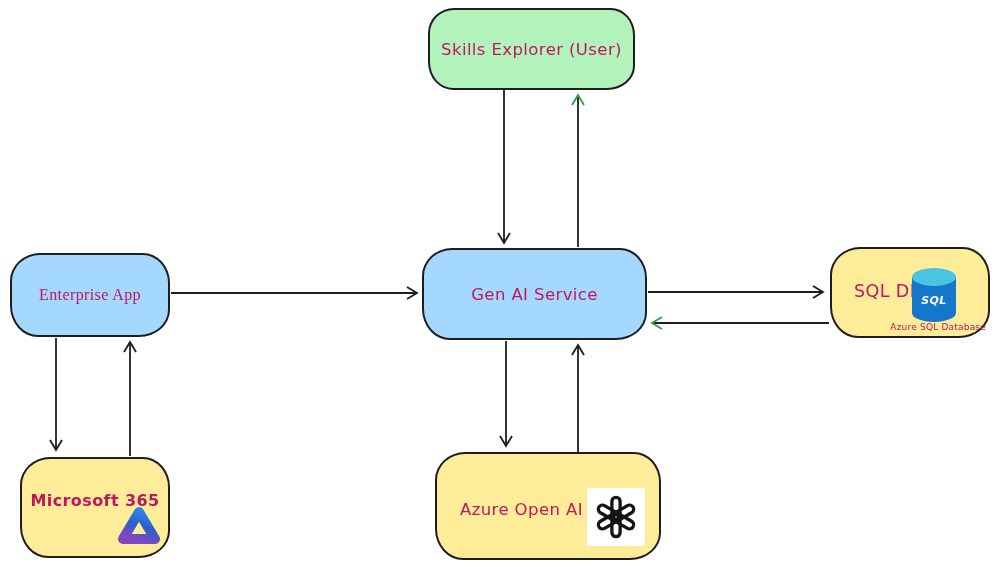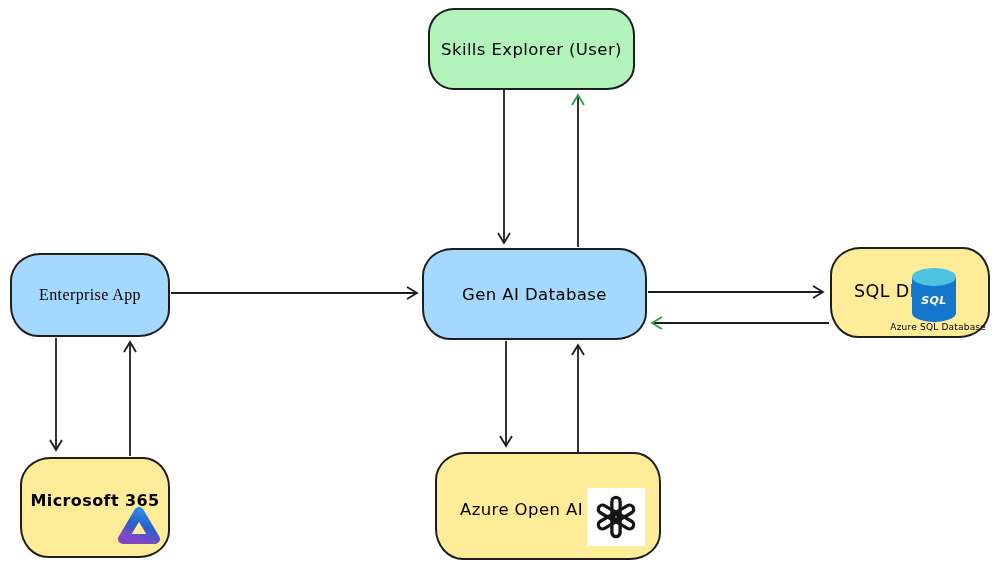--- a/index.html
+++ b/index.html
@@ -2,21 +2,21 @@
 <html><head>
 <meta charset="utf-8">
 <style>
   html, body { margin: 0; padding: 0; background: #ffffff; }
   .canvas {
     position: relative;
     width: 996px;
     height: 567px;
     background: #ffffff;
     font-family: "DejaVu Sans", sans-serif;
-    color: #000000;
+    color: #be185d;
     overflow: hidden;
   }
   svg.arrows {
     position: absolute;
     left: 0; top: 0;
     width: 996px; height: 567px;
   }
   svg.arrows line { stroke: #1e1e1e; stroke-width: 1.8; }
   .node {
     position: absolute;
@@ -81,21 +81,21 @@
 
   <div class="node center fill-green r1 node-skills">
     <span>Skills Explorer (User)</span>
   </div>
 
   <div class="node center fill-blue r2 node-enterprise">
     <span>Enterprise App</span>
   </div>
 
   <div class="node center fill-blue r2 node-genai">
-    <span>Gen AI Database</span>
+    <span>Gen AI Service</span>
   </div>
 
   <div class="node fill-yellow r2 node-sqldb">
     <span class="sqldb-label">SQL DB</span>
     <svg class="sqldb-icon" width="56" height="60" viewBox="0 0 56 60">
       <path d="M6 11 L6 47 a22 9 0 0 0 44 0 L50 11 Z" fill="#1477cc"></path>
       <ellipse cx="28" cy="11" rx="22" ry="9" fill="#4cc3e0"></ellipse>
       <text x="28" y="38" text-anchor="middle" fill="#ffffff" font-size="11" font-style="italic" font-weight="bold" font-family="DejaVu Sans, sans-serif">SQL</text>
     </svg>
     <span class="sqldb-caption">Azure SQL Database</span>

